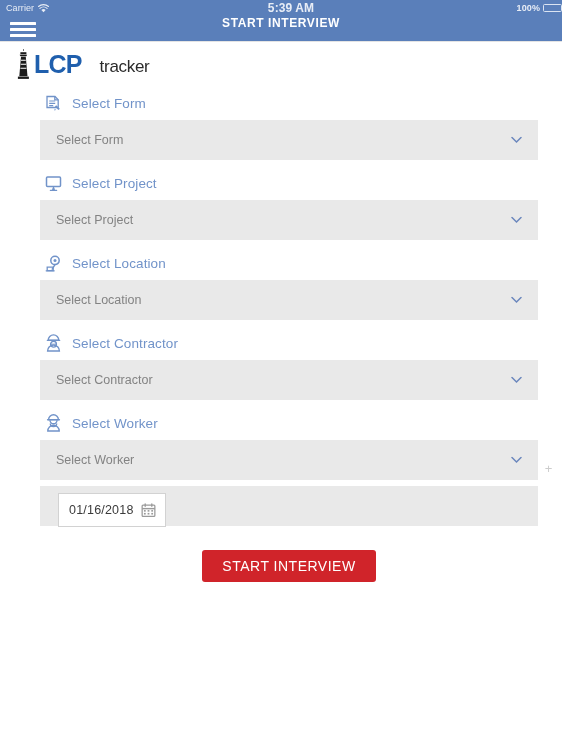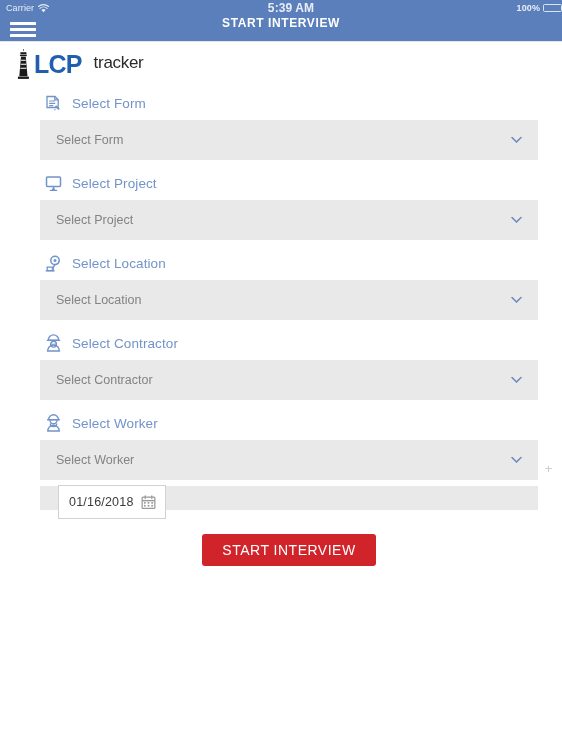--- a/index.html
+++ b/index.html
@@ -109,21 +109,21 @@
   }
 
   
   .logo-area {
     height: 44px;
     display: flex;
     align-items: center;
     padding-left: 14px;
     background: #ffffff;
   }
-  .logo-wrap { display: flex; gap: 12px; }
+  .logo-wrap { display: flex; align-items: flex-end; gap: 18px; }
   .logo-lcp {
     font-size: 25px;
     font-weight: bold;
     color: #1f5fad;
     letter-spacing: -0.8px;
     line-height: 25px;
   }
   .logo-tracker {
     font-size: 17px;
     color: #2b2b2b;
@@ -170,21 +170,21 @@
   }
   .chevron {
     position: absolute;
     right: 16px;
     top: 50%;
     transform: translateY(-50%);
   }
 
   
   .date-row {
-    height: 24px;
+    height: 40px;
     background: #e9e9e9;
     display: flex;
     align-items: center;
     padding-left: 18px;
     position: relative;
   }
   .date-input {
     background: #ffffff;
     border: 1px solid #d2d2d2;
     height: 34px;

